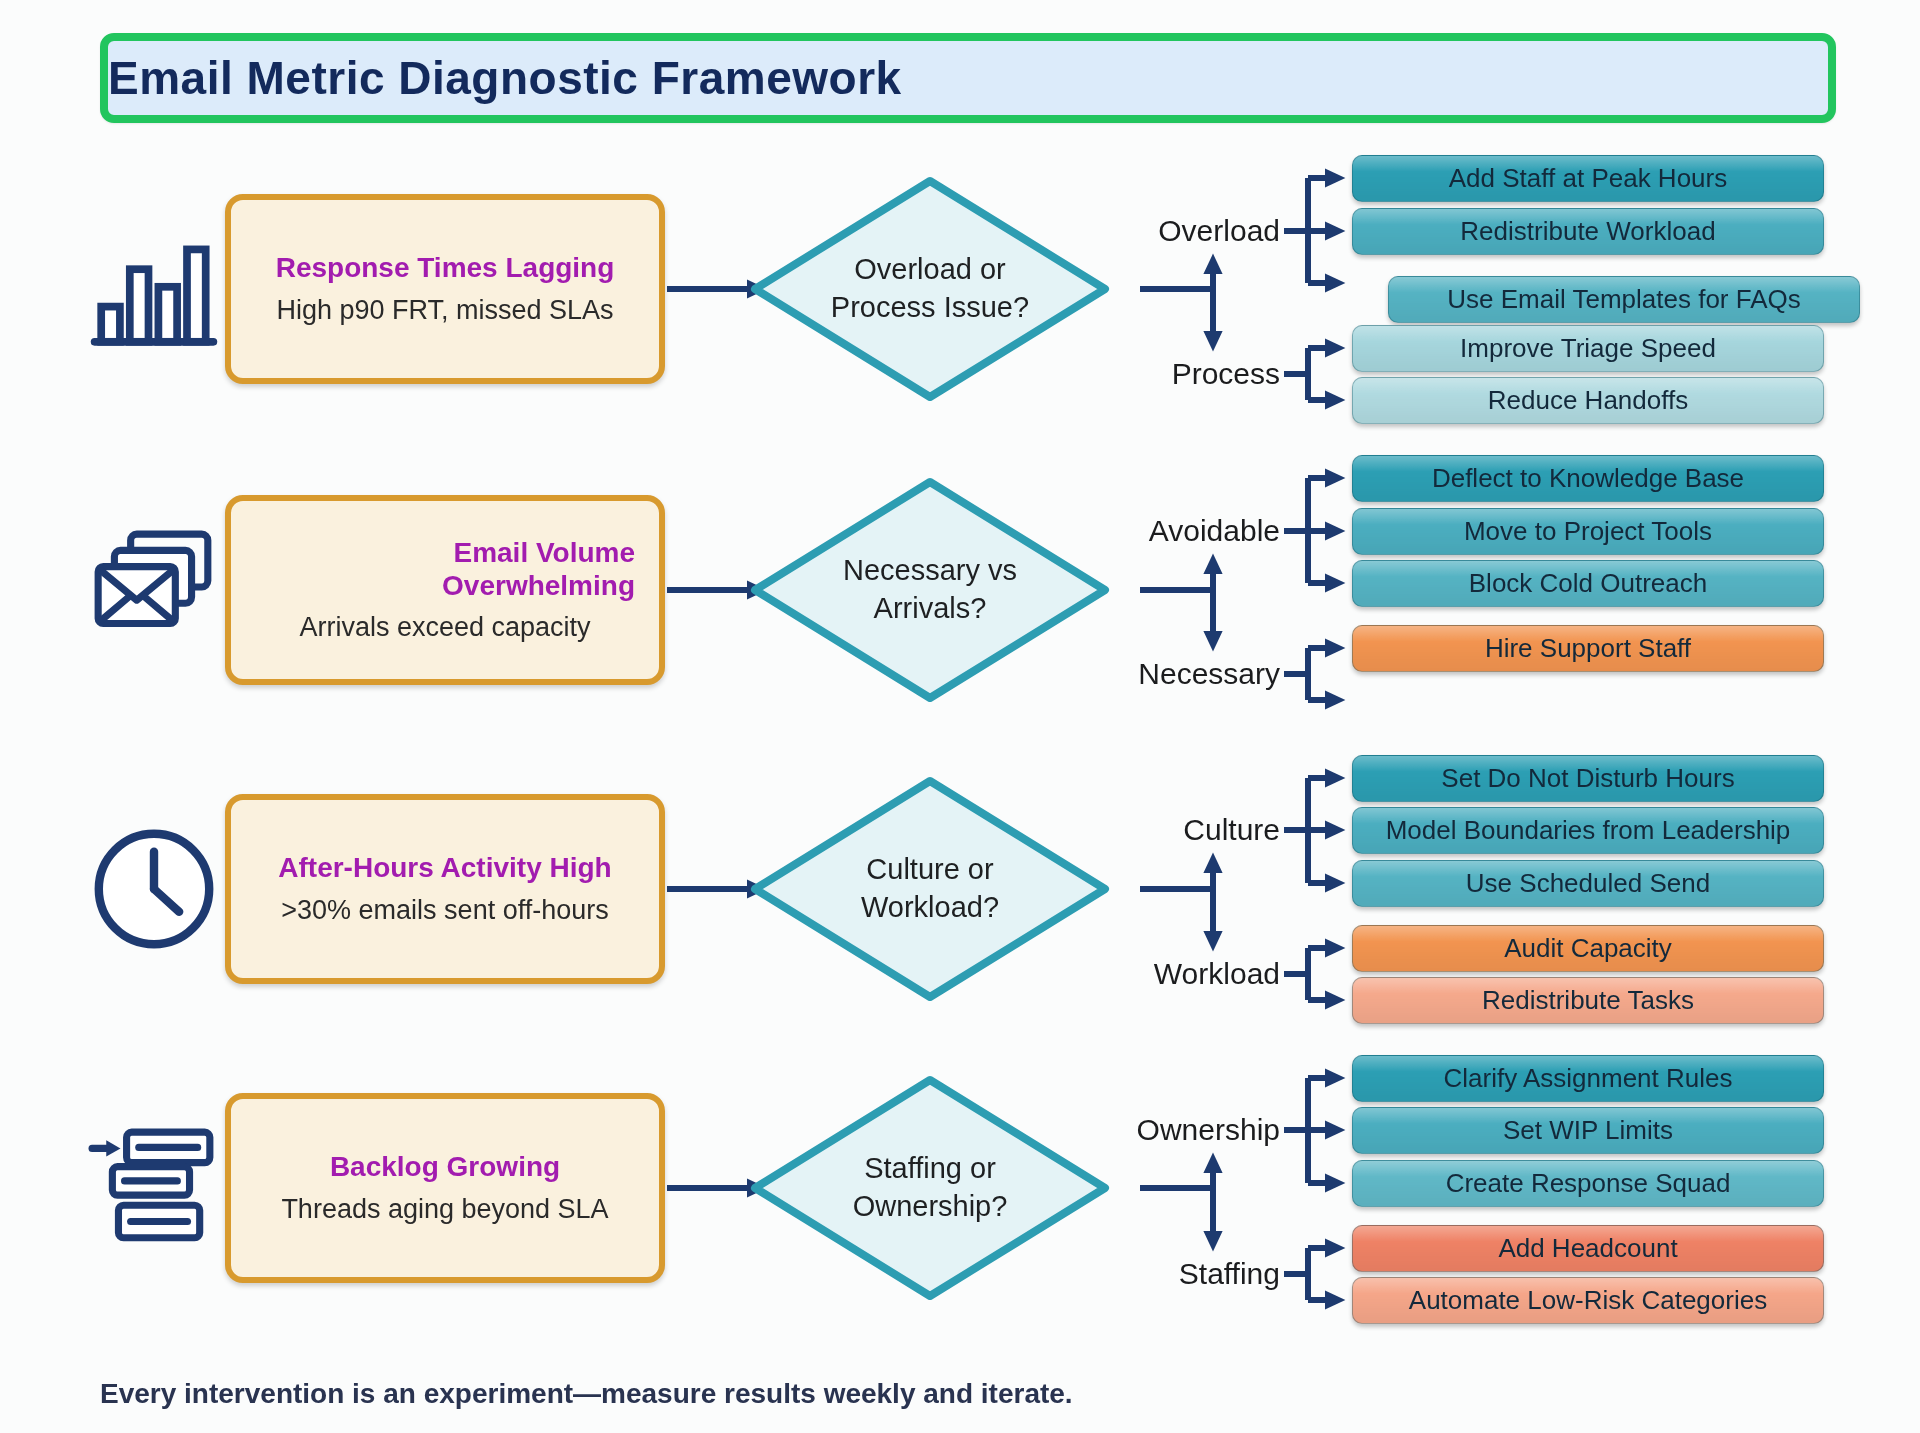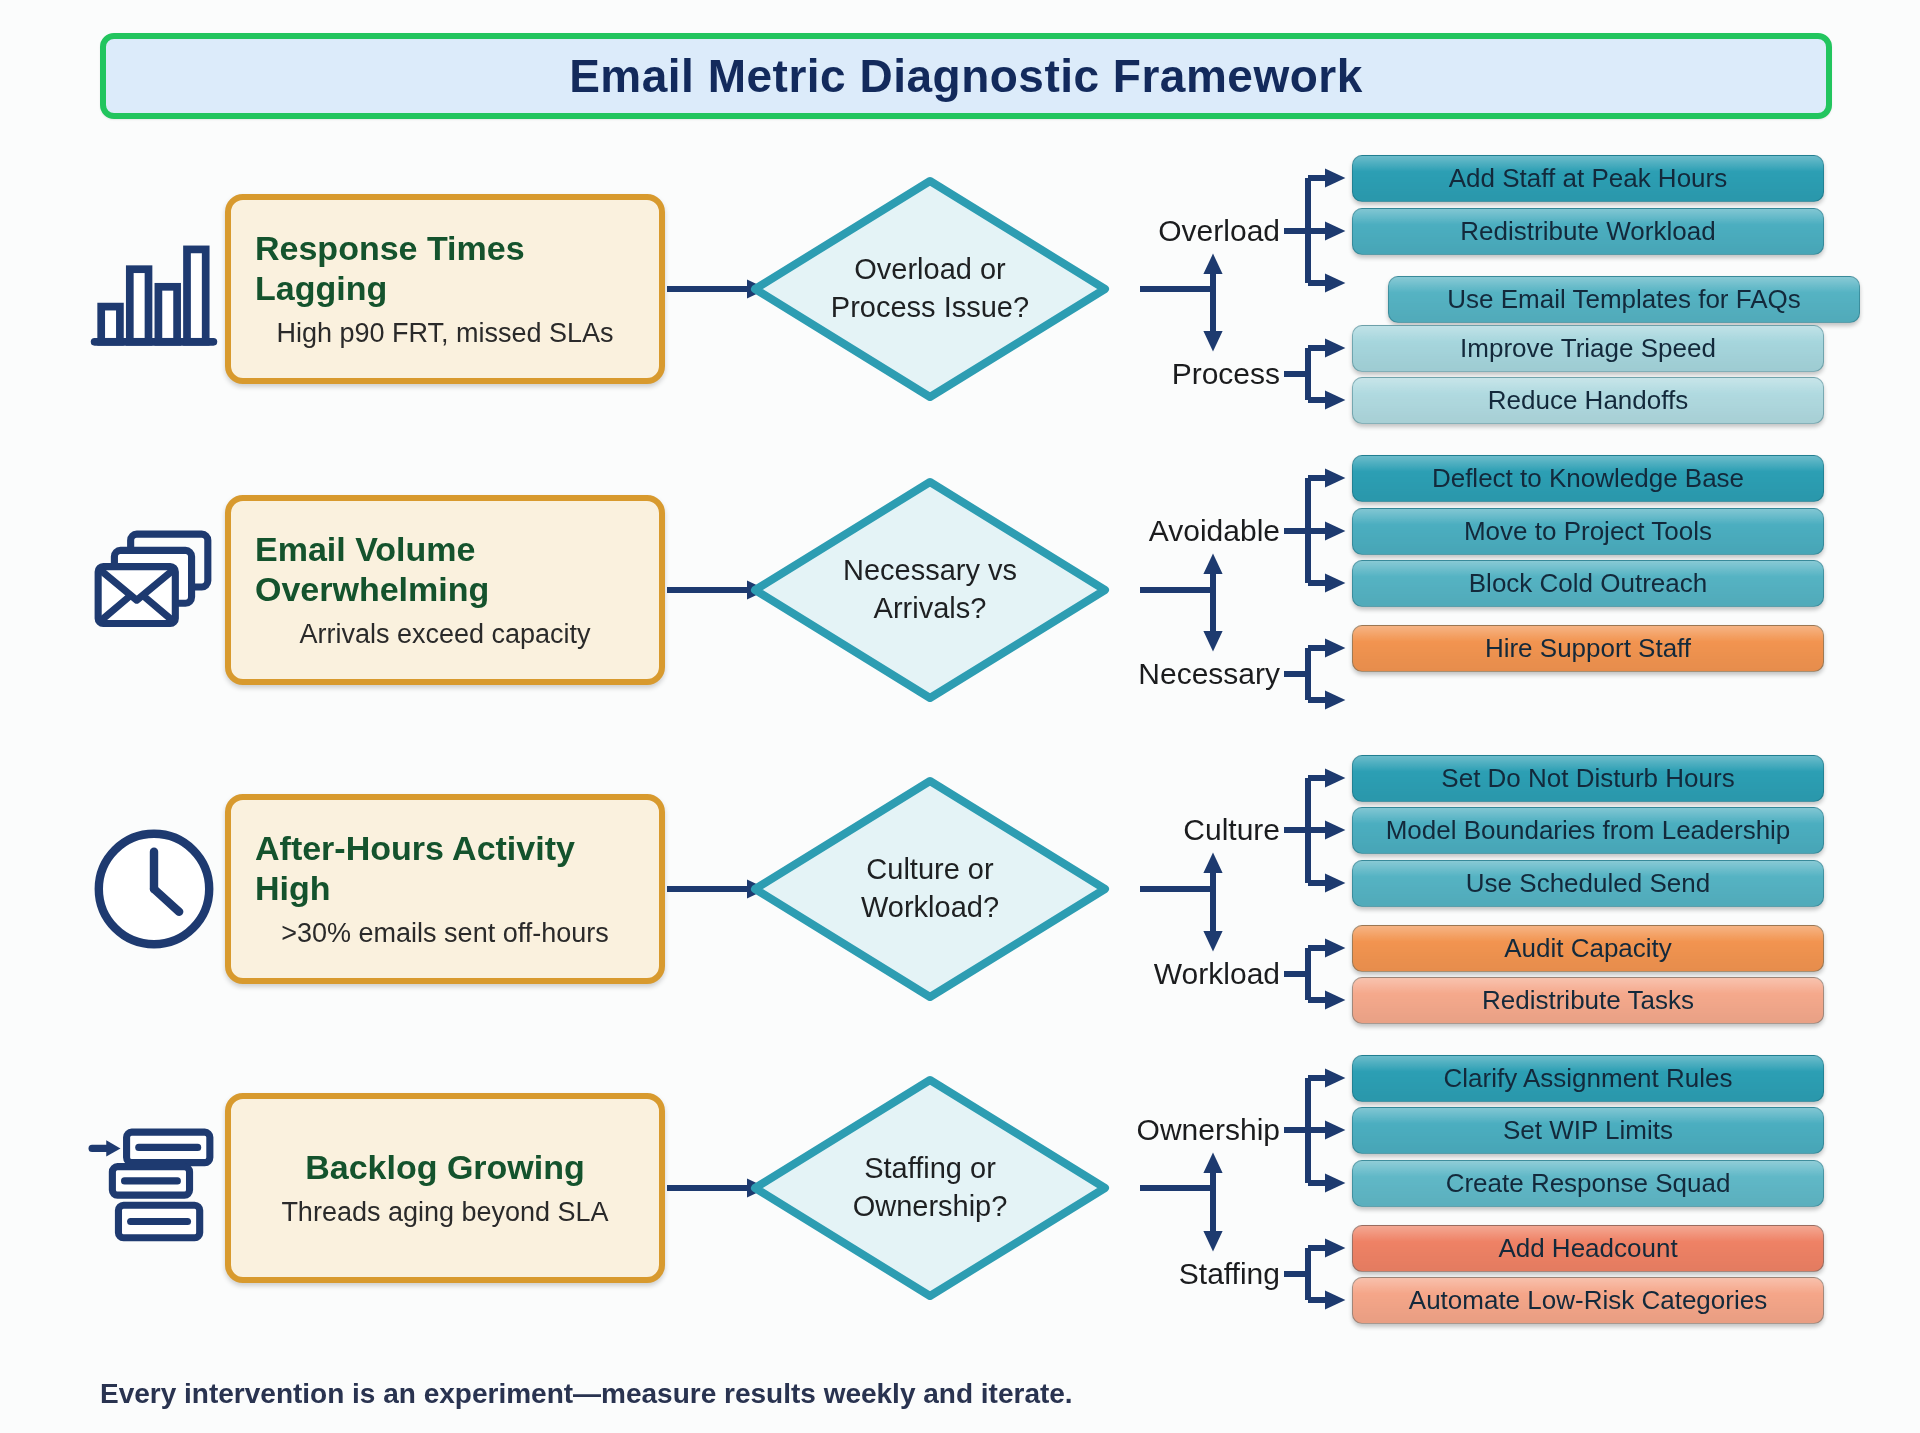--- a/index.html
+++ b/index.html
@@ -1,34 +1,34 @@
 <!DOCTYPE html>
 <html><head>
 <meta charset="utf-8">
 <style>
   html,body{margin:0;padding:0;background:#FBFCFC;}
   .canvas{position:relative;width:1920px;height:1433px;background:#FBFCFC;overflow:hidden;
           font-family:"Liberation Sans","DejaVu Sans",sans-serif;}
   .connectors{position:absolute;left:0;top:0;width:1920px;height:1433px;pointer-events:none;}
 
   .title-bar{position:absolute;left:100px;top:33px;width:1720px;height:74px;
-             background:#DCEBFA;border:6px solid #22c55e;border-radius:14px;
-             display:flex;align-items:center;justify-content:center;
+             background:#DCEBFA;border:8px solid #22c55e;border-radius:14px;
+             display:flex;align-items:center;
              box-shadow:0 1px 2px rgba(0,0,0,.08);}
   .title-bar span{font-size:46px;font-weight:bold;color:#132A5C;letter-spacing:.5px;}
 
   .icon{position:absolute;left:88px;width:132px;height:132px;}
   .icon svg{width:100%;height:100%;}
 
   .problem-box{position:absolute;left:225px;width:440px;height:190px;
                background:#FAF1DE;border:6px solid #D89A2E;border-radius:18px;
                box-sizing:border-box;display:flex;flex-direction:column;
                align-items:center;justify-content:center;gap:10px;padding:0 24px;
                box-shadow:0 3px 5px rgba(0,0,0,.18);}
-  .p-title{font-size:34px;font-weight:bold;color:#14532d;text-align:left;line-height:1.15;}
+  .p-title{font-size:28px;font-weight:bold;color:#a21caf;text-align:right;line-height:1.15;}
   .p-sub{font-size:27px;color:#2A2A2A;text-align:center;}
 
   .diamond{position:absolute;left:750px;width:360px;height:226px;}
   .diamond svg{position:absolute;inset:0;width:100%;height:100%;}
   .d-text{position:absolute;inset:0;display:flex;flex-direction:column;
           align-items:center;justify-content:center;font-size:29px;color:#1E2022;line-height:1.3;}
 
   .branch-label{position:absolute;right:640px;transform:translateY(-50%);
                 font-size:30px;color:#1B1C1E;white-space:nowrap;}
 

